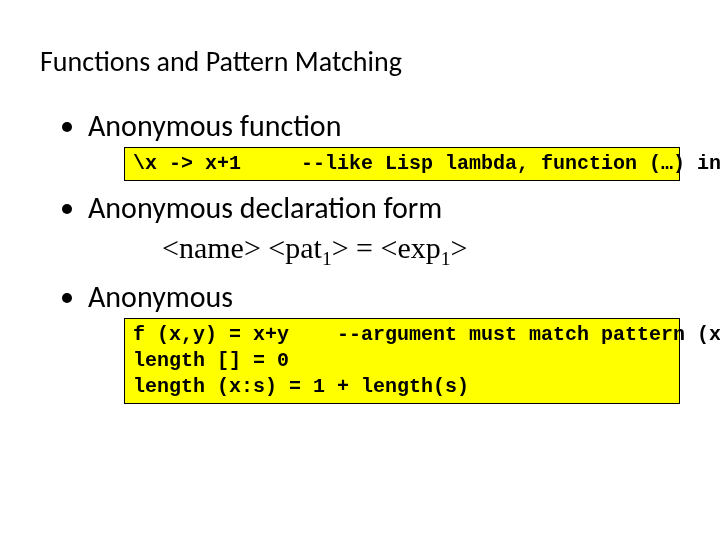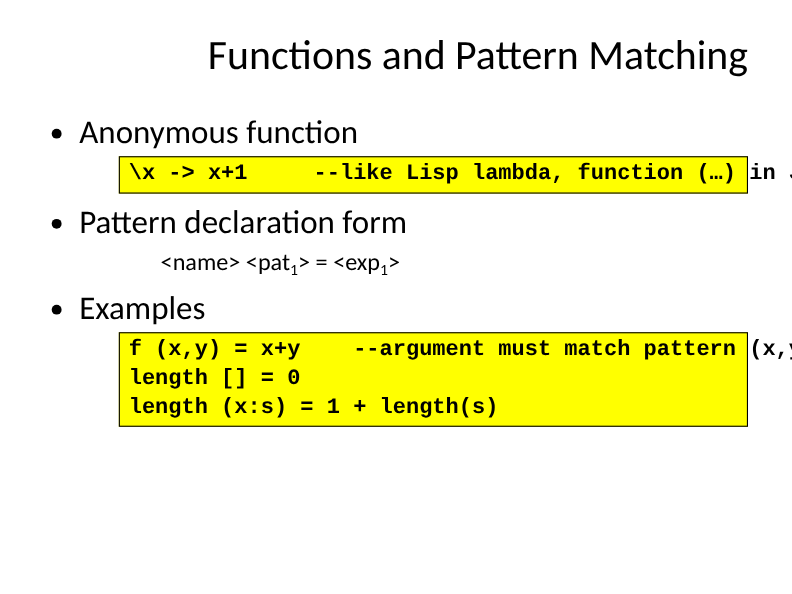--- a/index.html
+++ b/index.html
@@ -11,49 +11,51 @@
     font-family: Calibri, "Segoe UI", Arial, sans-serif;
     color: #000;
   }
   .slide {
     box-sizing: border-box;
     width: 720px;
     height: 540px;
     padding: 20px 40px 30px 40px;
   }
   h1.title {
-    font-size: 38px;
+    font-size: 28px;
     font-weight: 400;
-    text-align: right;
-    margin: 8px 0 28px 0;
+    text-align: left;
+    margin: 24px 0 28px 0;
   }
   ul.top {
     list-style: disc;
     padding-left: 32px;
     margin: 0;
   }
   ul.top > li {
     font-size: 30px;
     margin-bottom: 4px;
+    margin-left: 16px;
   }
   .codebox {
     background: #ffff00;
     border: 1.5px solid #000;
     font-family: "Courier New", monospace;
     font-weight: bold;
     font-size: 20px;
     padding: 3px 8px;
     margin: 3px 0 8px 36px;
     line-height: 1.3;
     white-space: pre;
   }
   .syntax {
-    font-size: 22px;
+    font-size: 30px;
     margin: 2px 0 6px 74px;
     line-height: 1.35;
+    font-family: Liberation Serif, serif;
   }
   sub {
     font-size: 0.65em;
     vertical-align: sub;
   }
 </style>
 </head>
 <body>
 
 <div class="slide">
@@ -61,28 +63,28 @@
   <h1 class="title">Functions and Pattern Matching</h1>
 
   <ul class="top">
 
     <li>
       <span>Anonymous function</span>
       <div class="codebox">\x -&gt; x+1     --like Lisp lambda, function (…) in JS</div>
     </li>
 
     <li>
-      <span>Pattern declaration form</span>
+      <span>Anonymous declaration form</span>
       <div class="syntax">
         <div><span>&lt;name&gt; &lt;pat</span><sub>1</sub><span>&gt; = &lt;exp</span><sub>1</sub><span>&gt;</span></div>
       </div>
     </li>
 
     <li>
-      <span>Examples</span>
+      <span>Anonymous</span>
       <div class="codebox">f (x,y) = x+y    --argument must match pattern (x,y)
 length [] = 0
 length (x:s) = 1 + length(s)</div>
     </li>
 
   </ul>
 
 </div>
 
 </body></html>

